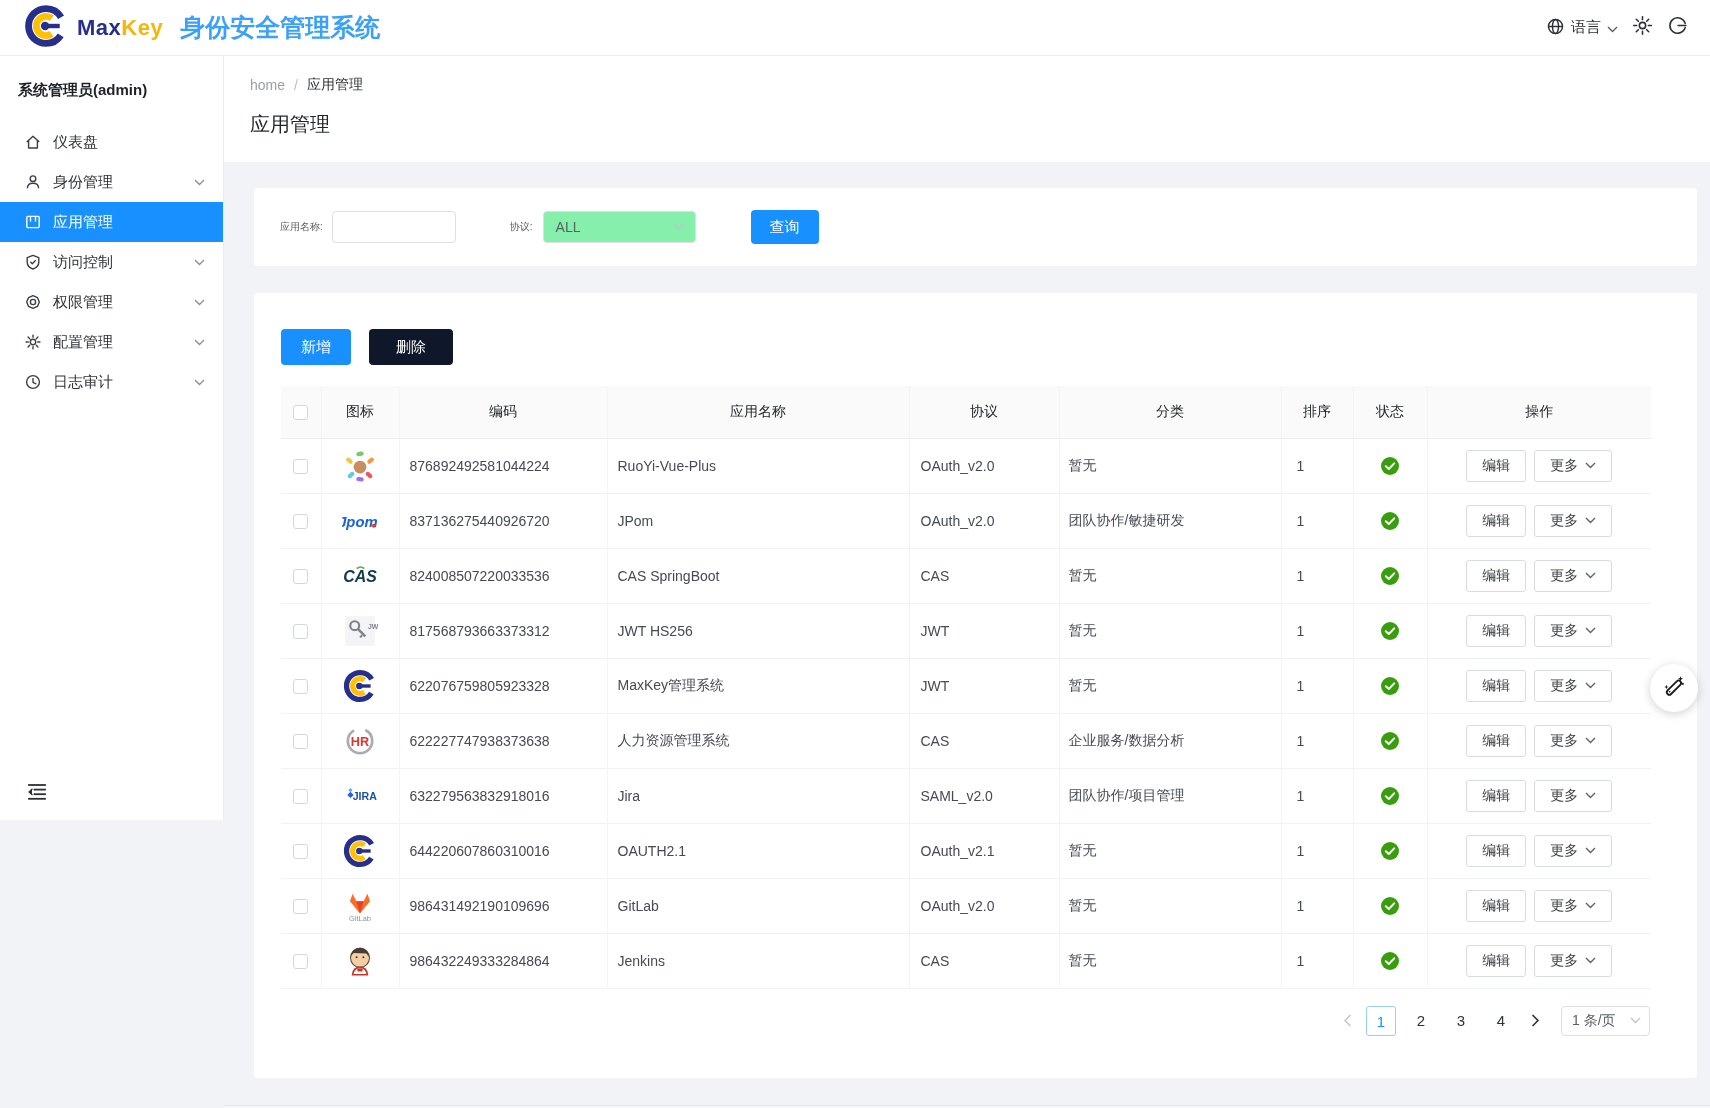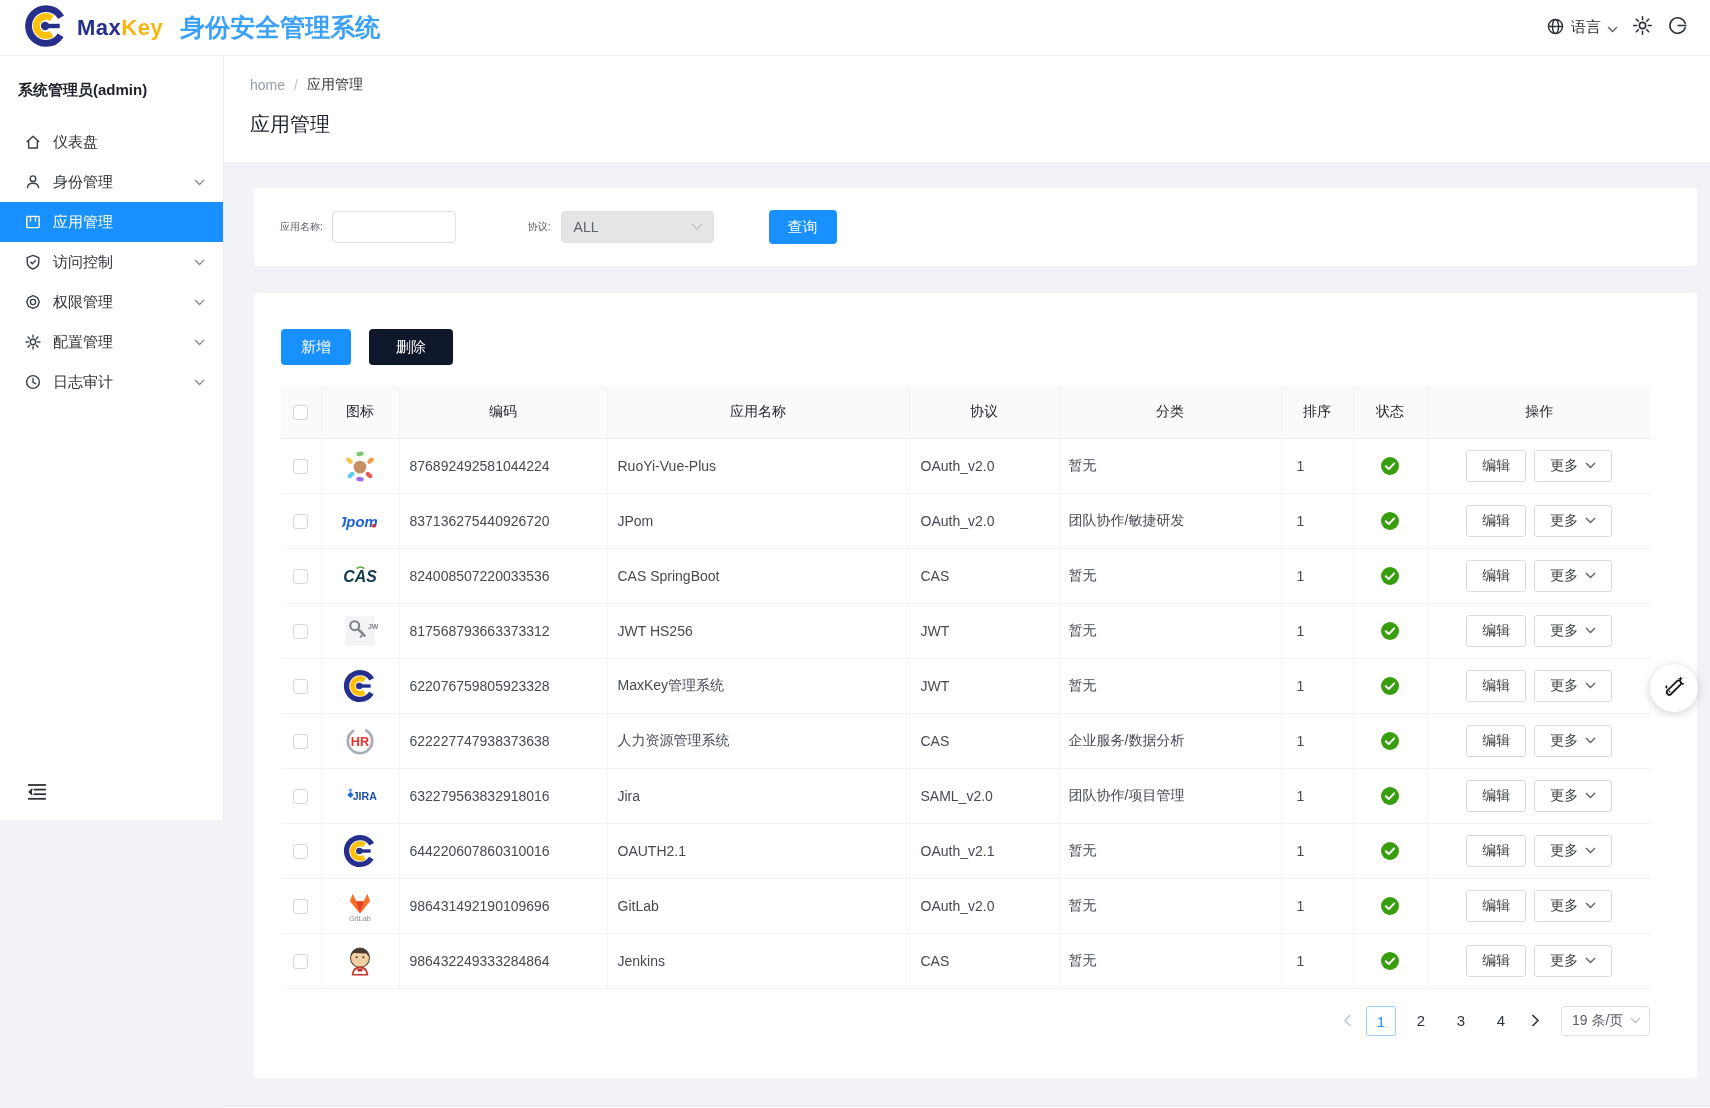--- a/index.html
+++ b/index.html
@@ -38,24 +38,24 @@
   .bc-home { color:#97a0ac; cursor:pointer; }
   .bc-sep { color:#b9bfc9; }
   .bc-current { color:#2e3338; font-weight:500; }
   .page-title { margin-top:17px; font-size:20px; font-weight:500; color:#1f2430; }
 
   .content { padding:26px 13px 0 30px; }
 
   .filter-card { background:#fff; border-radius:4px; height:78px; display:flex; align-items:center; padding:0 26px; }
   .f-label { font-size:10px; color:#5a6068; }
   .f-input { width:124px; height:32px; border:1px solid #dcdfe6; border-radius:4px; margin-left:9px; padding:0 10px; font-size:14px; color:#303133; outline:none; background:#fff; }
-  .f-select { width:153px; height:32px; border:1px solid #dcdfe6; border-radius:4px; margin-left:10px; display:flex; align-items:center; padding:0 10px 0 12px; cursor:pointer; background:#e5e5e5; }
+  .f-select { width:153px; height:32px; border:1px solid #dcdfe6; border-radius:4px; margin-left:10px; display:flex; align-items:center; padding:0 10px 0 12px; cursor:pointer; background:#86efac; }
   .f-select .sel-val { font-size:14px; color:#5a6068; }
   .f-select .chev { margin-left:auto; color:#c0c4cc; display:flex; }
-  .gap-proto { margin-left:72px; }
+  .gap-proto { margin-left:54px; }
   .btn { border:none; border-radius:4px; color:#fff; font-size:15px; cursor:pointer; font-family:inherit; }
   .btn-search { height:34px; padding:0 19px; background:#1890ff; margin-left:55px; }
 
   .table-card { background:#fff; border-radius:4px; margin-top:27px; padding:36px 47px 42px 27px; }
   .toolbar { display:flex; gap:18px; }
   .btn-add { height:36px; padding:0 20px; background:#1890ff; }
   .btn-del { height:36px; padding:0 27px; background:#0f172a; }
 
   table { border-collapse:collapse; table-layout:fixed; width:1370px; margin-top:21px; }
   thead th { height:52px; background:#fafafa; font-weight:500; font-size:14px; color:#23262e; border-bottom:1px solid #ebeef2; }
@@ -601,21 +601,21 @@
                 <span class="pg-num">2</span>
                 <span class="pg-num">3</span>
                 <span class="pg-num">4</span>
               </span>
             <span class="pg-arrow pg-next">
               <svg width="9" height="13" viewBox="0 0 9 13" fill="none" stroke="#2e333b" stroke-width="1.6">
                   <path d="M1.5 1 L7 6.5 L1.5 12"></path>
                 </svg>
             </span>
             <div class="pg-size">
-              <span class="sel-val">19 条/页</span>
+              <span class="sel-val">1 条/页</span>
               <span class="chev">
                 <svg width="11" height="7" viewBox="0 0 11 7" fill="none" stroke="#c0c4cc" stroke-width="1.4">
                     <path d="M1 1 L5.5 5.5 L10 1"></path>
                   </svg>
               </span>
             </div>
           </div>
         </section>
 
         <div class="footer-band"></div>

